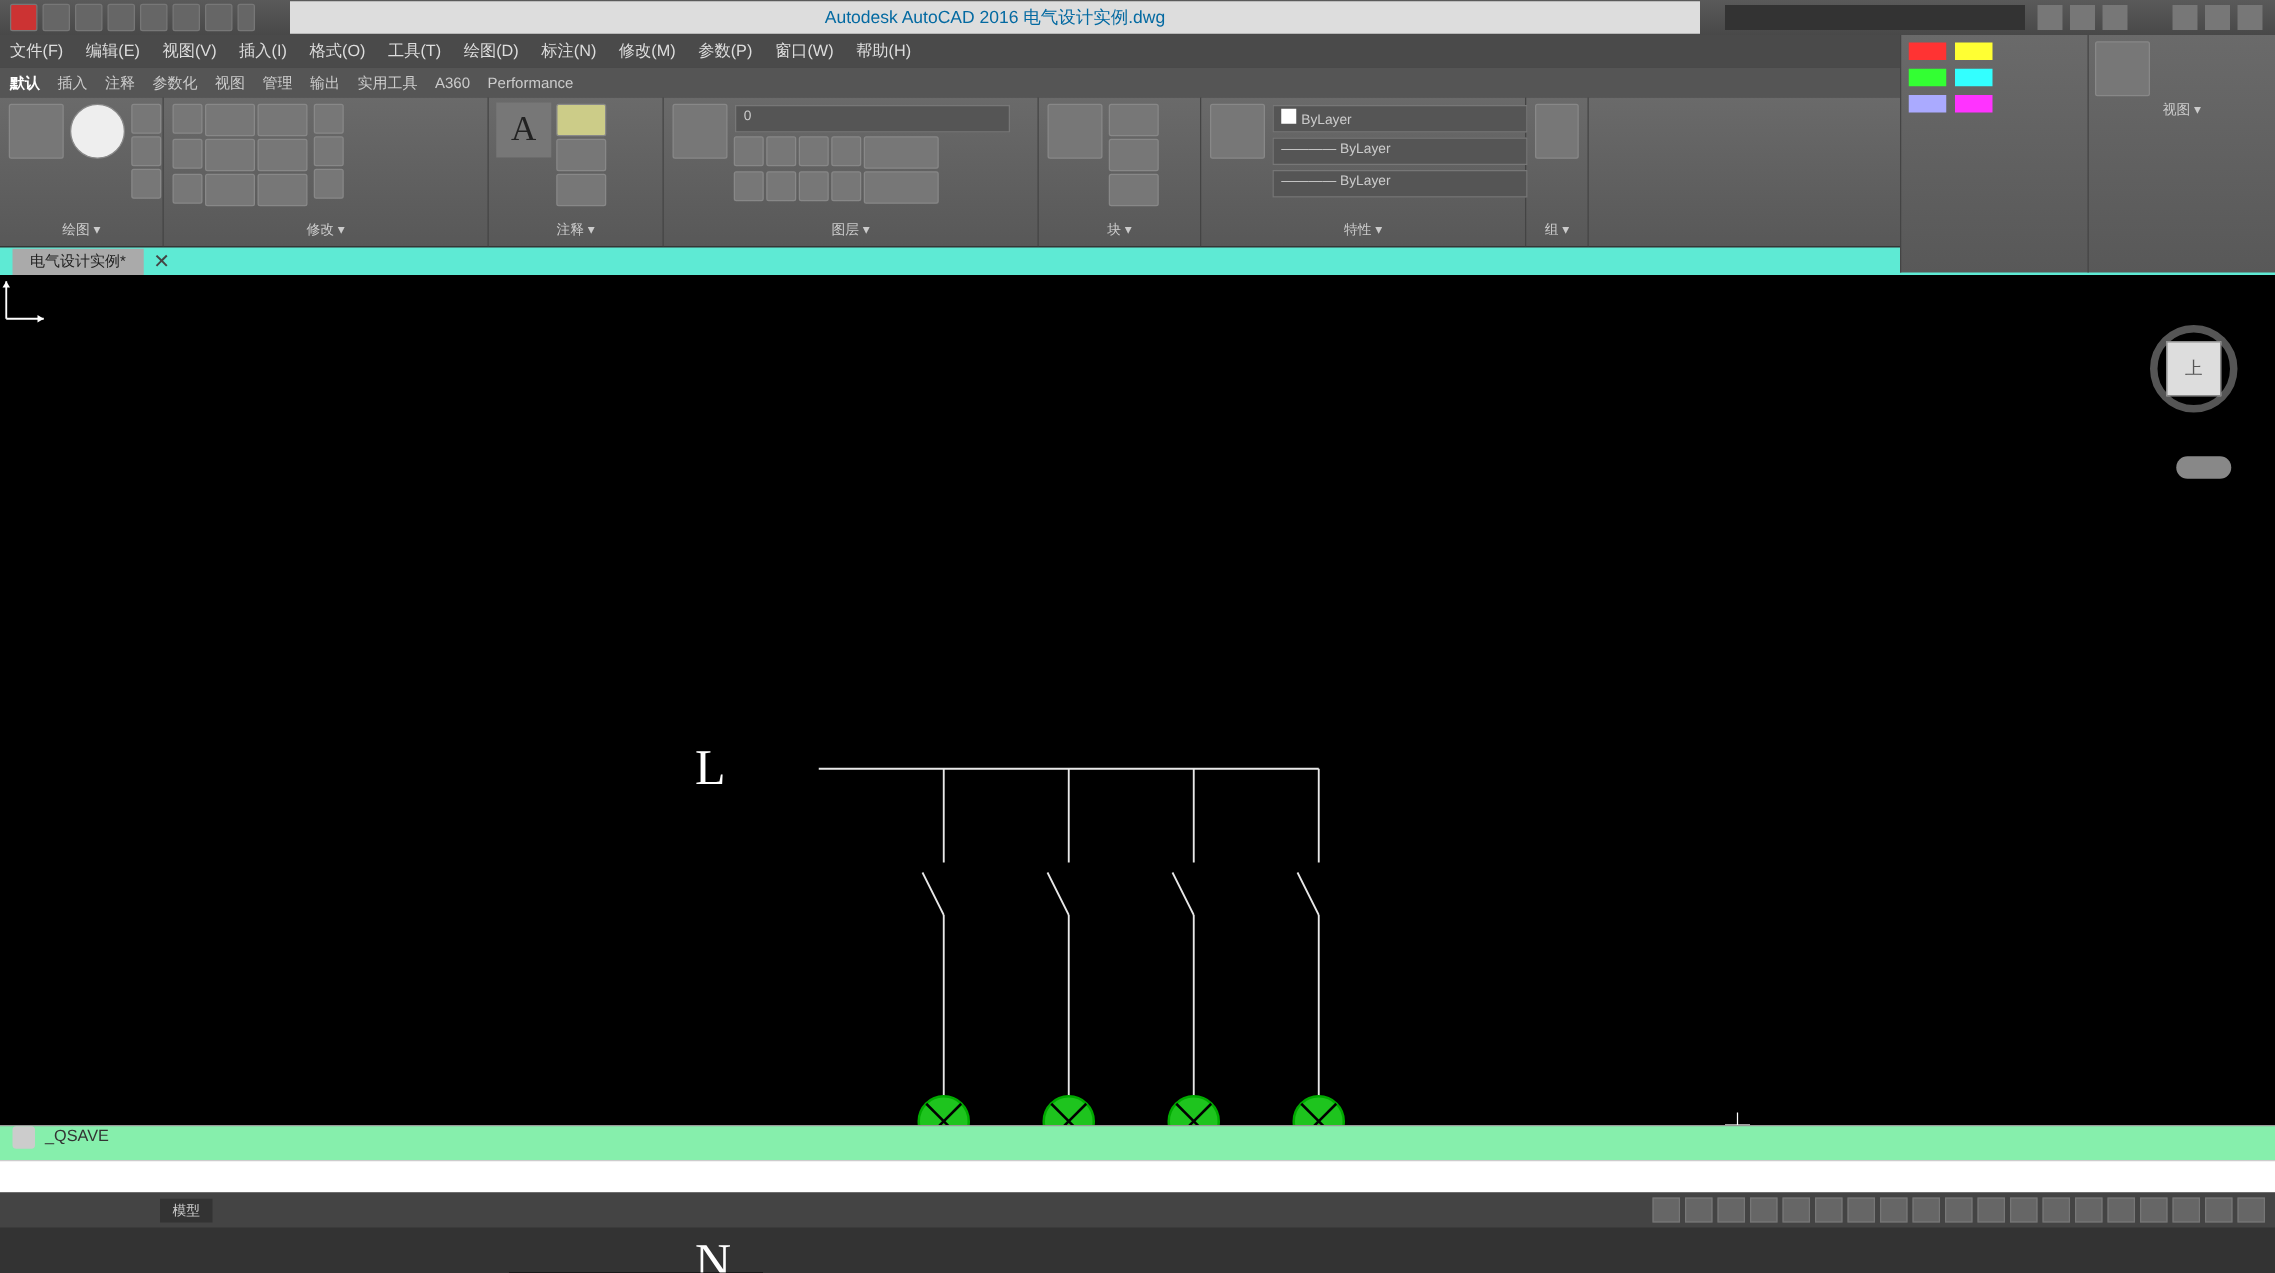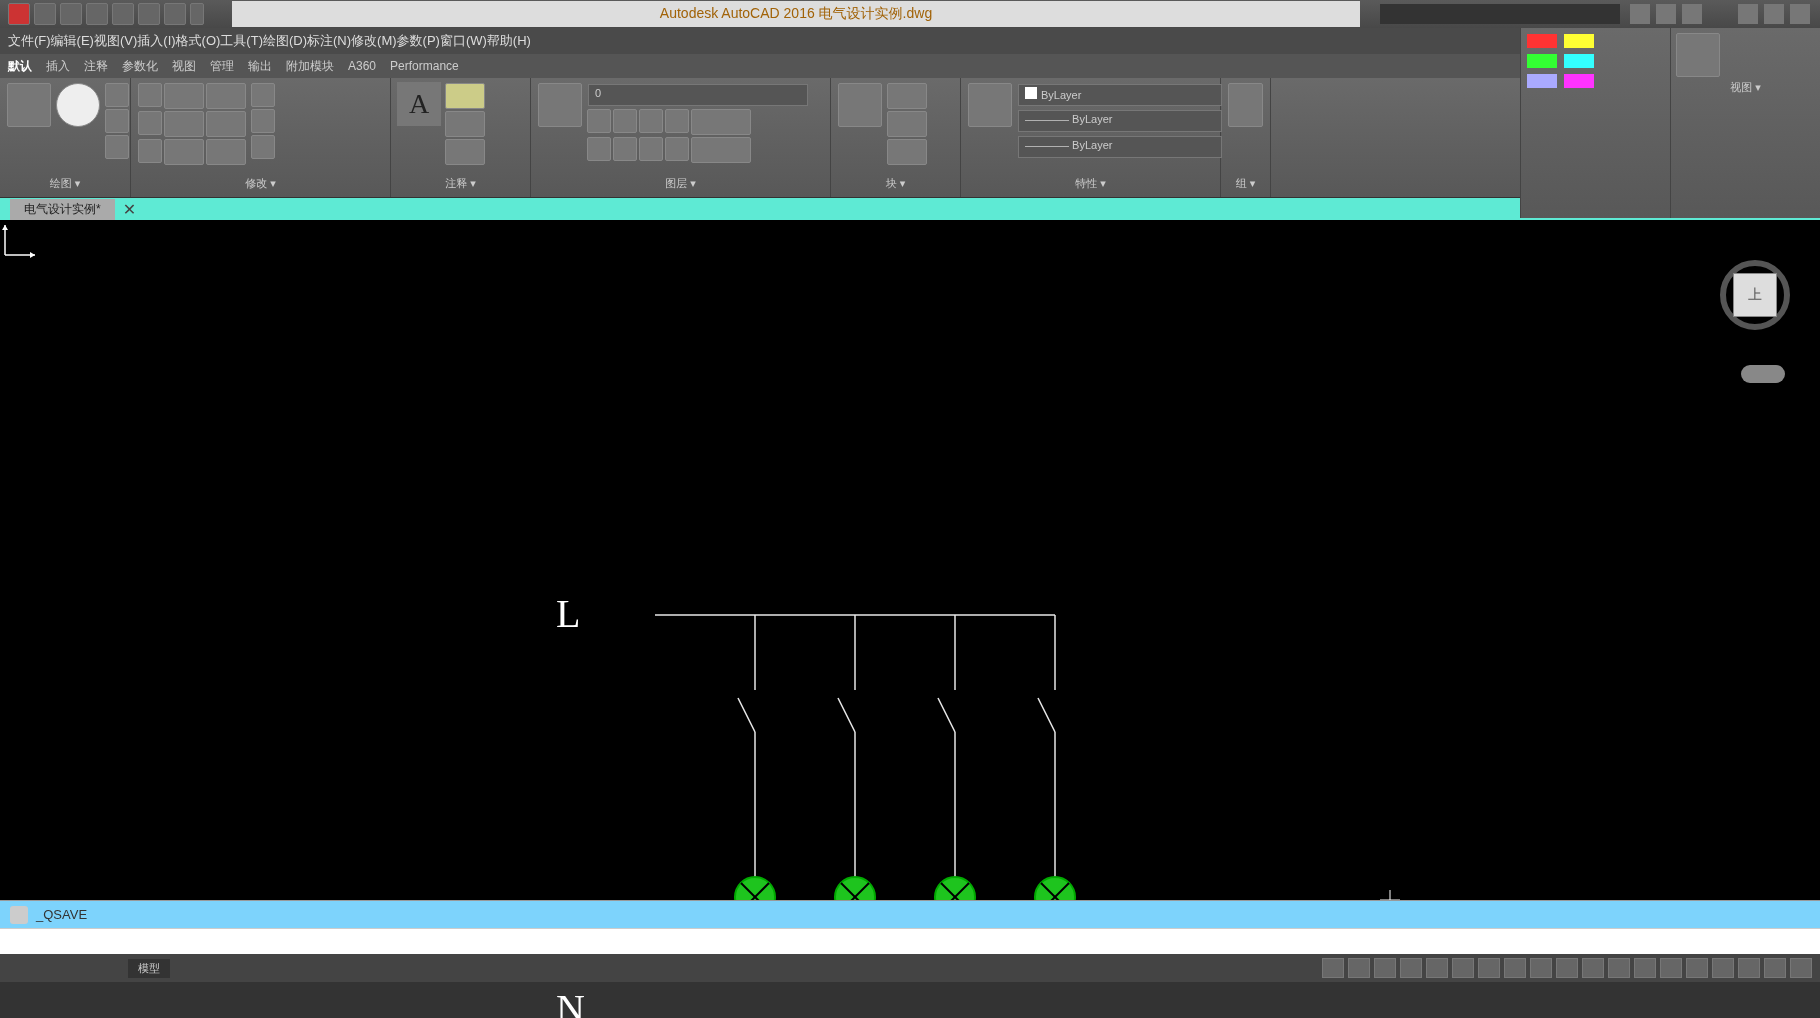--- a/index.html
+++ b/index.html
@@ -1,26 +1,26 @@
 <!DOCTYPE html>
 <html><head>
 <meta charset="utf-8">
 <style>
 * { margin: 0; padding: 0; box-sizing: border-box; }
 body { font-family: Arial, sans-serif; font-size: 11px; background: #333; overflow: hidden; width: 1820px; height: 1018px; }
 
 .titlebar { height: 28px; background: linear-gradient(#5a5a5a,#484848); display: flex; align-items: center; color: #ddd; }
 .qat { display: flex; gap: 4px; padding: 0 8px; }
 .qat-btn { width: 22px; height: 22px; background: #666; border: 1px solid #777; border-radius: 2px; }
-.title-center { flex: 1; text-align: center; color: #a16207; font-size: 14px; background: #ddd; margin: 0 20px; padding: 4px; }
+.title-center { flex: 1; text-align: center; color: #0369a1; font-size: 14px; background: #ddd; margin: 0 20px; padding: 4px; }
 .search-box { width: 240px; height: 20px; background: #333; margin-right: 10px; }
 .title-right { display: flex; gap: 6px; padding-right: 10px; }
 .title-icon { width: 20px; height: 20px; background: #777; }
 
-.menubar { height: 26px; background: #4a4a4a; display: flex; align-items: center; padding: 0 8px; color: #ddd; font-size: 13px; }
+.menubar { height: 26px; background: #4a4a4a; display: flex; align-items: center; padding: 0 8px; gap: 18px; color: #ddd; font-size: 13px; }
 .menu-item { cursor: pointer; }
 
 .tabbar { height: 24px; background: #555; display: flex; align-items: center; padding: 0 8px; gap: 14px; color: #ccc; font-size: 12px; }
 
 .ribbon { height: 120px; background: linear-gradient(#6a6a6a,#585858); display: flex; border-bottom: 1px solid #333; }
 .panel { border-right: 1px solid #444; padding: 4px 6px; display: flex; flex-direction: column; }
 .panel-content { flex: 1; display: flex; gap: 3px; }
 .panel-title { text-align: center; color: #ccc; font-size: 11px; padding: 2px; }
 .rbtn { background: #777; border: 1px solid #888; border-radius: 2px; margin: 1px; }
 .rbtn.sm { width: 24px; height: 24px; }
@@ -41,21 +41,21 @@
 .label-L { left: 556px; top: 370px; }
 .label-N { left: 556px; top: 765px; }
 
 .viewcube { position: absolute; right: 30px; top: 40px; width: 70px; height: 70px; }
 .cube-face { width: 44px; height: 44px; background: #ddd; border: 1px solid #888; position: absolute; top: 13px; left: 13px; display: flex; align-items: center; justify-content: center; font-size: 14px; color: #555; }
 .cube-ring { width: 70px; height: 70px; border: 6px solid #555; border-radius: 50%; position: absolute; }
 .nav-pill { position: absolute; right: 35px; top: 145px; width: 44px; height: 18px; background: #888; border-radius: 9px; }
 
 .ucs-icon { position: absolute; left: 12px; bottom: 12px; }
 
-.cmdline { height: 28px; background: #7dd3fc; display: flex; align-items: center; padding: 0 10px; font-size: 13px; color: #333; border-top: 1px solid #999; }
+.cmdline { height: 28px; background: #86efac; display: flex; align-items: flex-start; padding: 0 10px; font-size: 13px; color: #333; border-top: 1px solid #999; }
 .cmd-icon { width: 18px; height: 18px; background: #ccc; margin-right: 8px; border-radius: 3px; }
 .cmdinput { height: 26px; background: #fff; border-top: 1px solid #ccc; }
 
 .statusbar { height: 28px; background: #444; display: flex; align-items: center; justify-content: flex-end; padding: 0 8px; gap: 4px; }
 .status-btn { width: 22px; height: 20px; background: #666; border: 1px solid #777; }
 .status-model { background: #333; color: #ccc; padding: 2px 10px; font-size: 11px; margin-right: auto; margin-left: 120px; }
 
 .right-panels { position: absolute; right: 0; top: 28px; width: 300px; height: 190px; background: linear-gradient(#6a6a6a,#585858); display: flex; }
 .rp-col { flex: 1; border-left: 1px solid #444; padding: 4px; }
 .color-sw { width: 30px; height: 14px; margin: 2px; display: inline-block; }
@@ -102,21 +102,21 @@
 </div>
 
 <div class="tabbar">
   <span style="color:#fff;font-weight:bold">默认</span>
   <span>插入</span>
   <span>注释</span>
   <span>参数化</span>
   <span>视图</span>
   <span>管理</span>
   <span>输出</span>
-  <span>附加模块</span>
+  <span>实用工具</span>
   <span>A360</span>
   <span>Performance</span>
 </div>
 
 <div class="ribbon">
   <div class="panel" style="width:131px">
     <div class="panel-content">
       <div class="rcol">
           <div class="rbtn lg"></div>
         </div>

